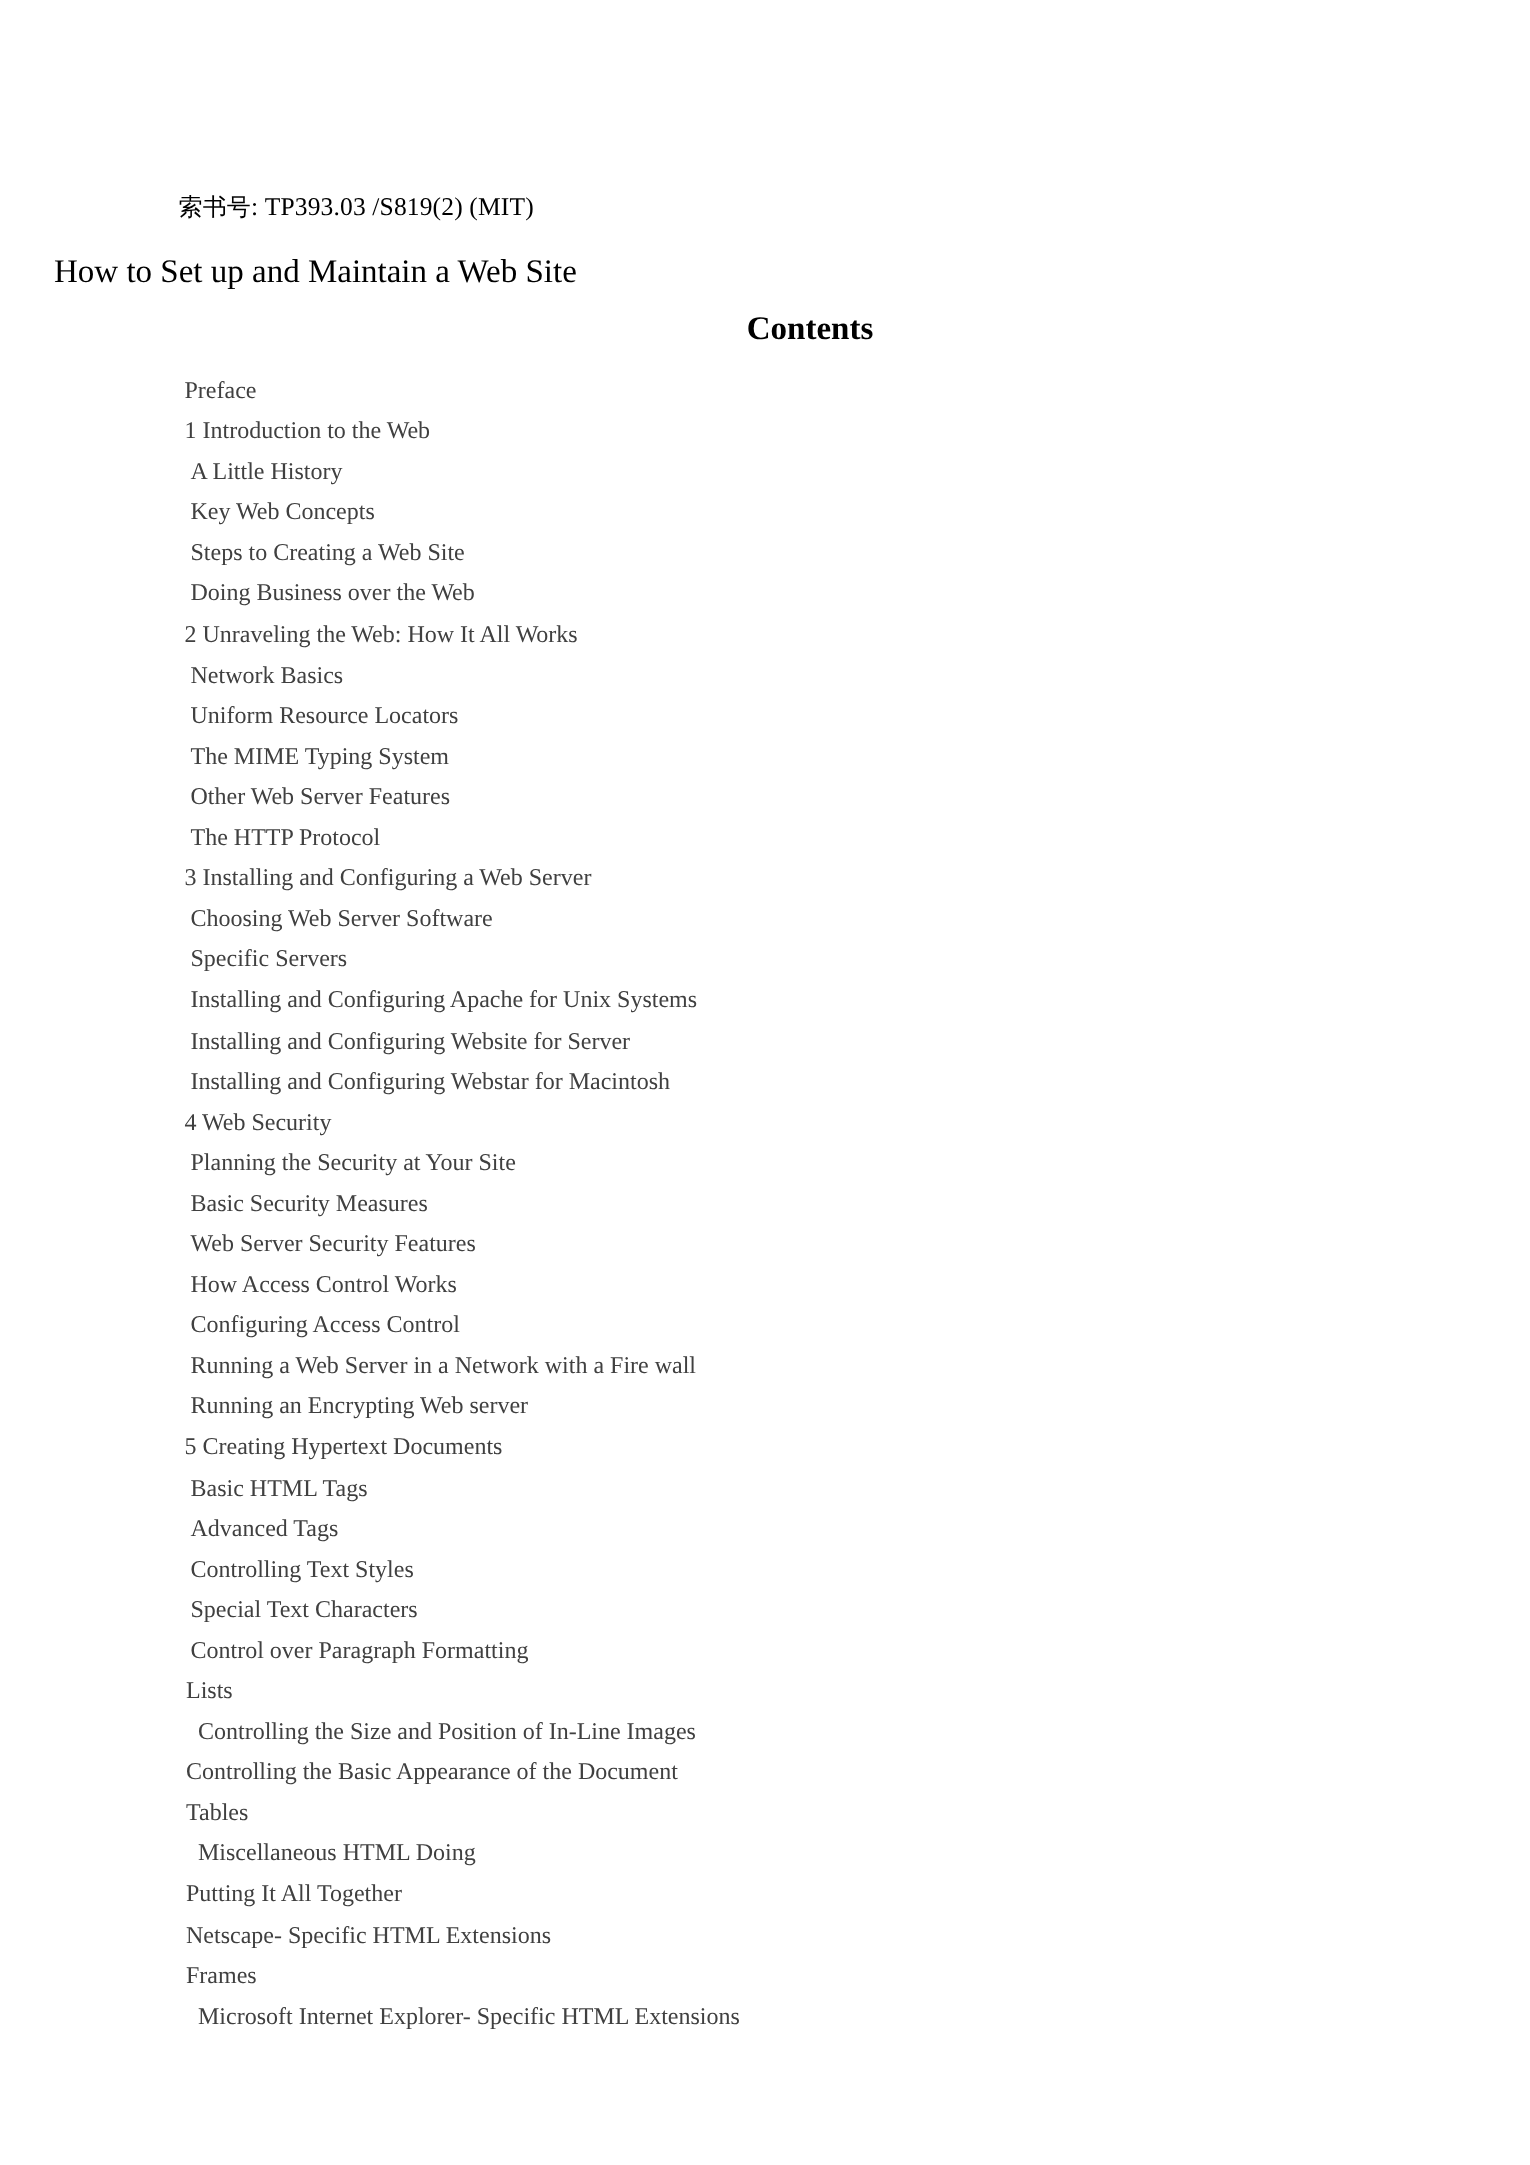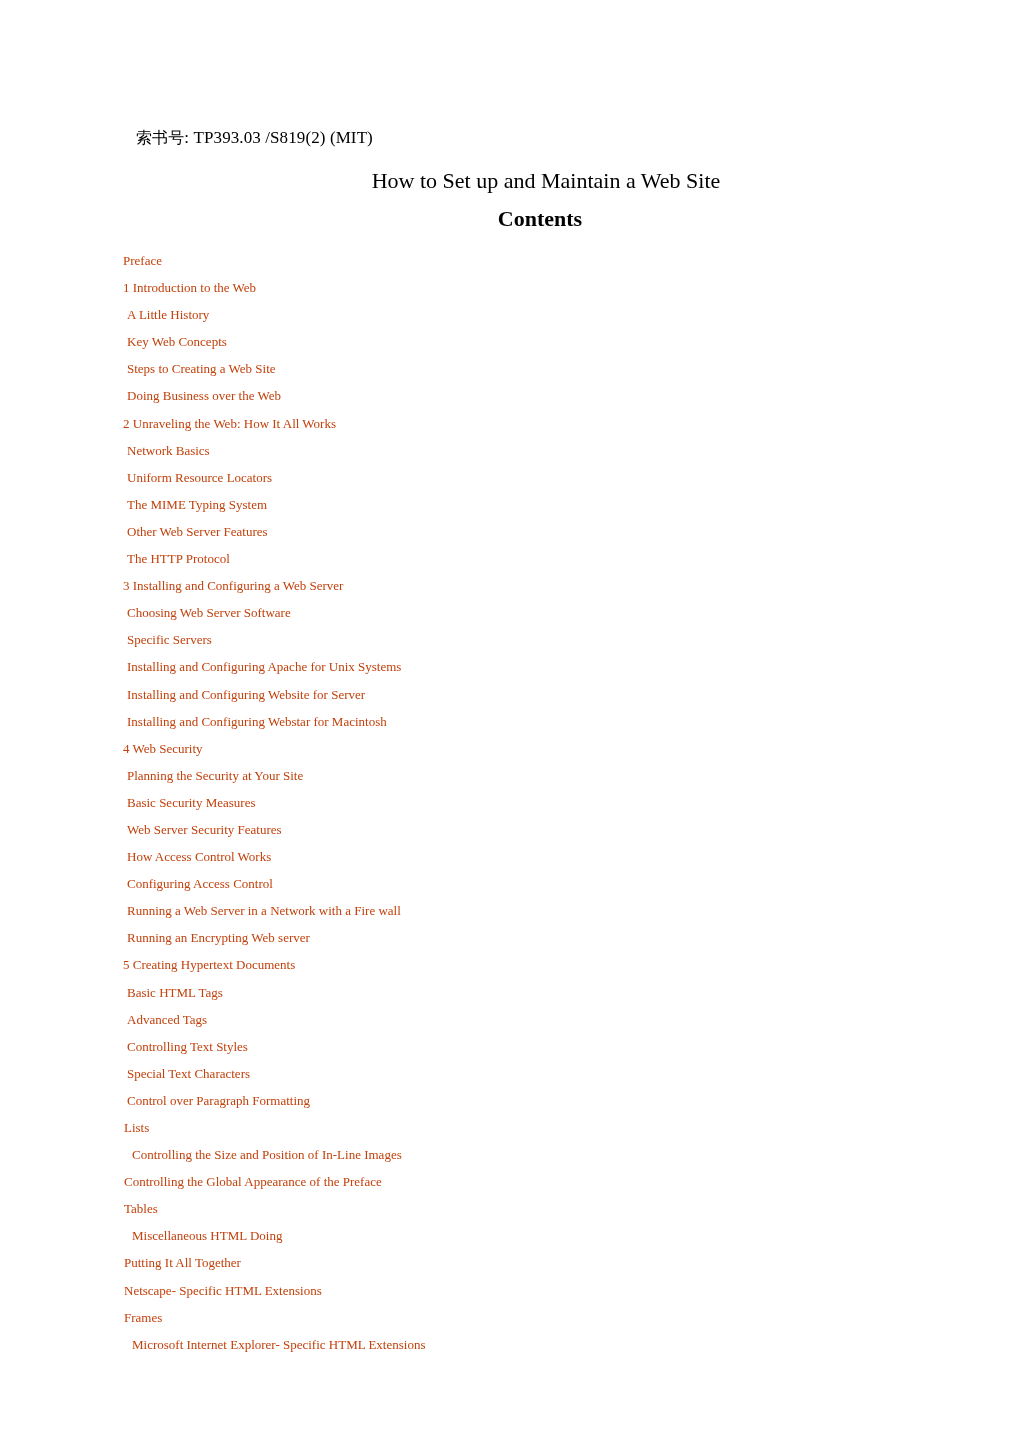--- a/index.html
+++ b/index.html
@@ -23,41 +23,41 @@
     left: 0;
     top: 0;
     width: 1020px;
     height: 1443px;
     background: #ffffff;
   }
 
   
   .callnumber {
     position: absolute;
-    left: 136px;
+    left: 119px;
     top: 127px;
     font-size: 17px;
     line-height: 21px;
     white-space: pre;
     letter-spacing: 0.1px;
   }
   .callnumber .cjk {
     font-family: "DejaVu Sans", "Liberation Sans", sans-serif;
     font-size: 16px;
   }
 
   
   .doc-title {
     position: absolute;
     left: 0;
     top: 167px;
     width: 1020px;
     padding-right: 0px;
     box-sizing: border-box;
-    text-align: center;
+    text-align: left;
     font-size: 22px;
     line-height: 28px;
     font-weight: normal;
     white-space: nowrap;
   }
   .doc-title-inner {
     display: inline-block;
     transform: translateX(36px);
   }
 
@@ -79,24 +79,24 @@
   }
 
   
   .toc {
     position: absolute;
     left: 123px;
     top: 247px;
     width: 780px;
   }
   .toc-entry {
-    font-size: 13px;
+    font-size: 16px;
     line-height: 27.1px;
     white-space: pre;
-    color: #c2410c;
+    color: #404040;
   }
   .toc-entry.level-chapter {
     padding-left: 0px;
   }
   .toc-entry.level-section {
     padding-left: 4px;
   }
   .toc-entry.level-flush {
     padding-left: 1px;
   }
@@ -143,21 +143,21 @@
       <div class="toc-entry level-section">Running a Web Server in a Network with a Fire wall</div>
       <div class="toc-entry level-section">Running an Encrypting Web server</div>
       <div class="toc-entry level-chapter">5 Creating Hypertext Documents</div>
       <div class="toc-entry level-section">Basic HTML Tags</div>
       <div class="toc-entry level-section">Advanced Tags</div>
       <div class="toc-entry level-section">Controlling Text Styles</div>
       <div class="toc-entry level-section">Special Text Characters</div>
       <div class="toc-entry level-section">Control over Paragraph Formatting</div>
       <div class="toc-entry level-flush">Lists</div>
       <div class="toc-entry level-section-wide">Controlling the Size and Position of In-Line Images</div>
-      <div class="toc-entry level-flush">Controlling the Global Appearance of the Preface</div>
+      <div class="toc-entry level-flush">Controlling the Basic Appearance of the Document</div>
       <div class="toc-entry level-flush">Tables</div>
       <div class="toc-entry level-section-wide">Miscellaneous HTML Doing</div>
       <div class="toc-entry level-flush">Putting It All Together</div>
       <div class="toc-entry level-flush">Netscape- Specific HTML Extensions</div>
       <div class="toc-entry level-flush">Frames</div>
       <div class="toc-entry level-section-wide">Microsoft Internet Explorer- Specific HTML Extensions</div>
     </div>
 
 </div>
 

